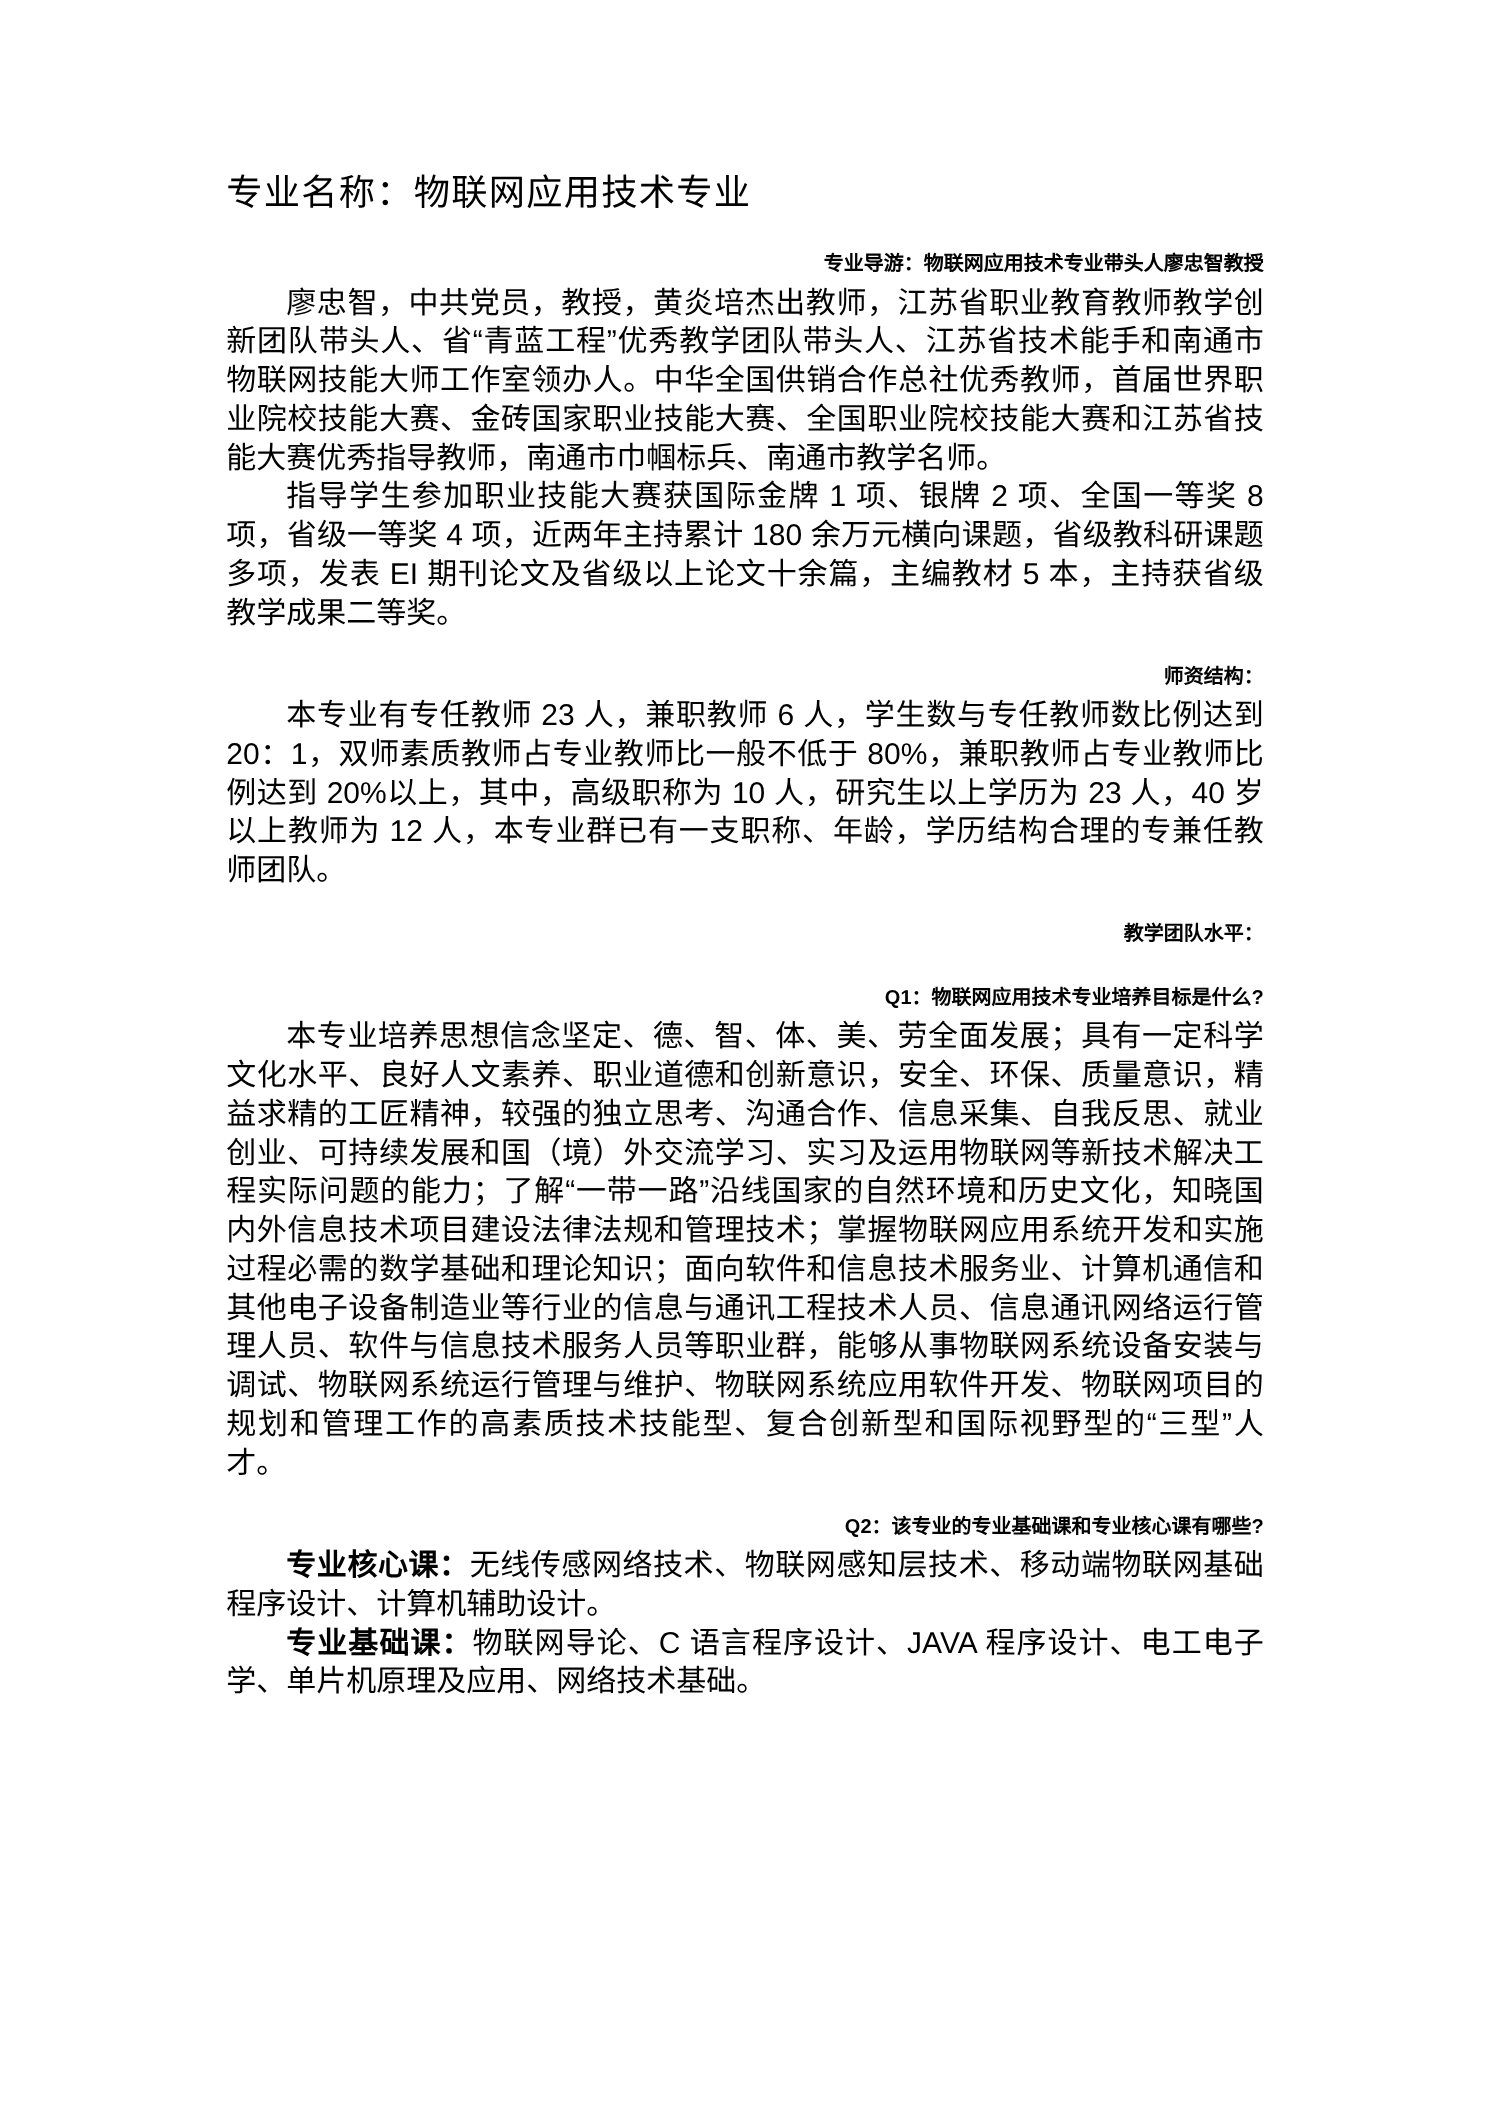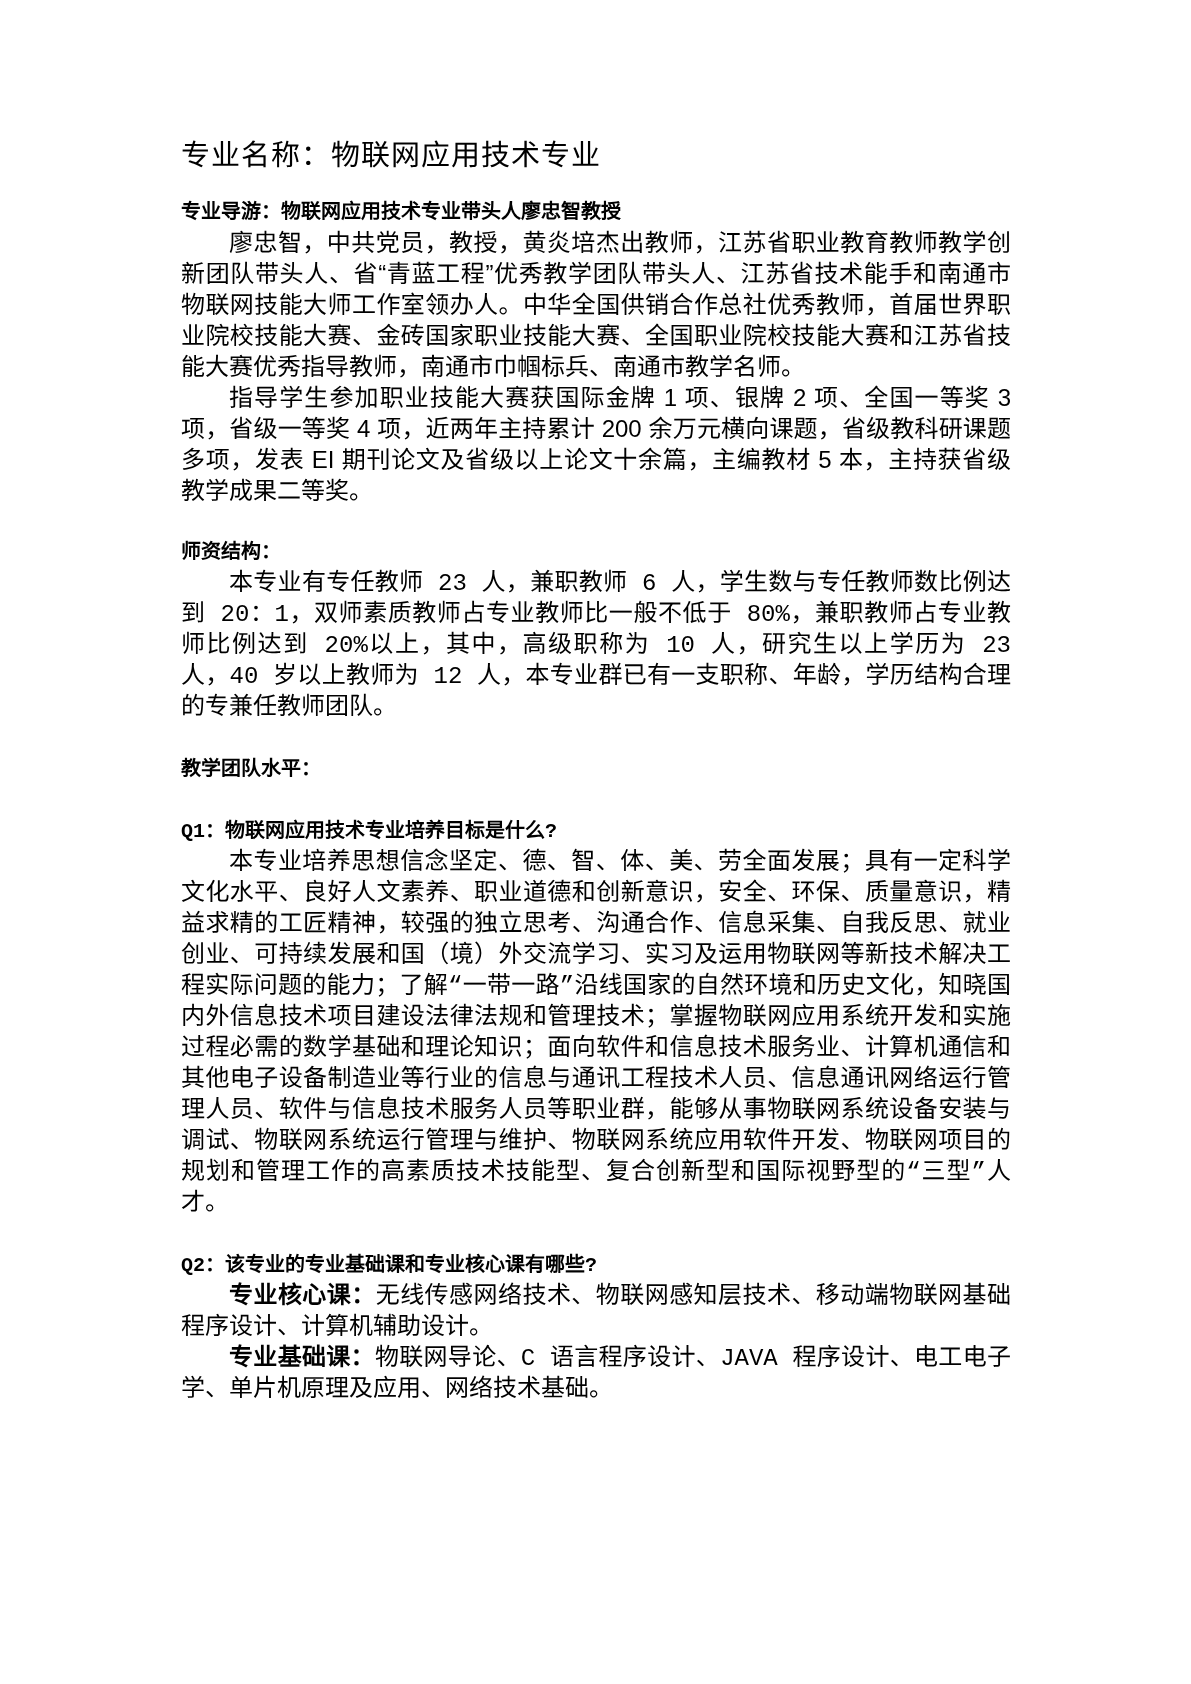--- a/index.html
+++ b/index.html
@@ -22,54 +22,53 @@
     background: #ffffff;
   }
   .doc-title {
     font-size: 29px;
     font-weight: 400;
     line-height: 34px;
     margin: 0 0 24px 0;
     letter-spacing: 1px;
   }
   .heading {
-    font-size: 20px;
+    font-size: 16px;
     font-weight: 700;
     line-height: 31px;
     margin: 0;
-    text-align: left;
+    text-align: right;
   }
   .para {
     font-size: 24px;
     font-weight: 400;
     line-height: 31px;
     margin: 0;
     text-align: justify;
     text-justify: inter-ideograph;
     text-indent: 2em;
   }
   .para b {
     font-weight: 700;
   }
   .sect {
-    margin-top: 31px;
-    font-family: Liberation Mono, monospace;
+    margin-top: 20px;
   }
 </style>
 </head>
 <body>
 
 <div class="page">
 
   <h1 class="doc-title">专业名称：物联网应用技术专业</h1>
 
   <section>
     <h2 class="heading">专业导游：物联网应用技术专业带头人廖忠智教授</h2>
     <p class="para">廖忠智，中共党员，教授，黄炎培杰出教师，江苏省职业教育教师教学创新团队带头人、省“青蓝工程”优秀教学团队带头人、江苏省技术能手和南通市物联网技能大师工作室领办人。中华全国供销合作总社优秀教师，首届世界职业院校技能大赛、金砖国家职业技能大赛、全国职业院校技能大赛和江苏省技能大赛优秀指导教师，南通市巾帼标兵、南通市教学名师。</p>
-    <p class="para">指导学生参加职业技能大赛获国际金牌 1 项、银牌 2 项、全国一等奖 3 项，省级一等奖 4 项，近两年主持累计 200 余万元横向课题，省级教科研课题多项，发表 EI 期刊论文及省级以上论文十余篇，主编教材 5 本，主持获省级教学成果二等奖。</p>
+    <p class="para">指导学生参加职业技能大赛获国际金牌 1 项、银牌 2 项、全国一等奖 8 项，省级一等奖 4 项，近两年主持累计 180 余万元横向课题，省级教科研课题多项，发表 EI 期刊论文及省级以上论文十余篇，主编教材 5 本，主持获省级教学成果二等奖。</p>
   </section>
 
   <section class="sect">
     <h2 class="heading">师资结构：</h2>
     <p class="para">本专业有专任教师 23 人，兼职教师 6 人，学生数与专任教师数比例达到 20：1，双师素质教师占专业教师比一般不低于 80%，兼职教师占专业教师比例达到 20%以上，其中，高级职称为 10 人，研究生以上学历为 23 人，40 岁以上教师为 12 人，本专业群已有一支职称、年龄，学历结构合理的专兼任教师团队。</p>
   </section>
 
   <section class="sect">
     <h2 class="heading">教学团队水平：</h2>
   </section>

